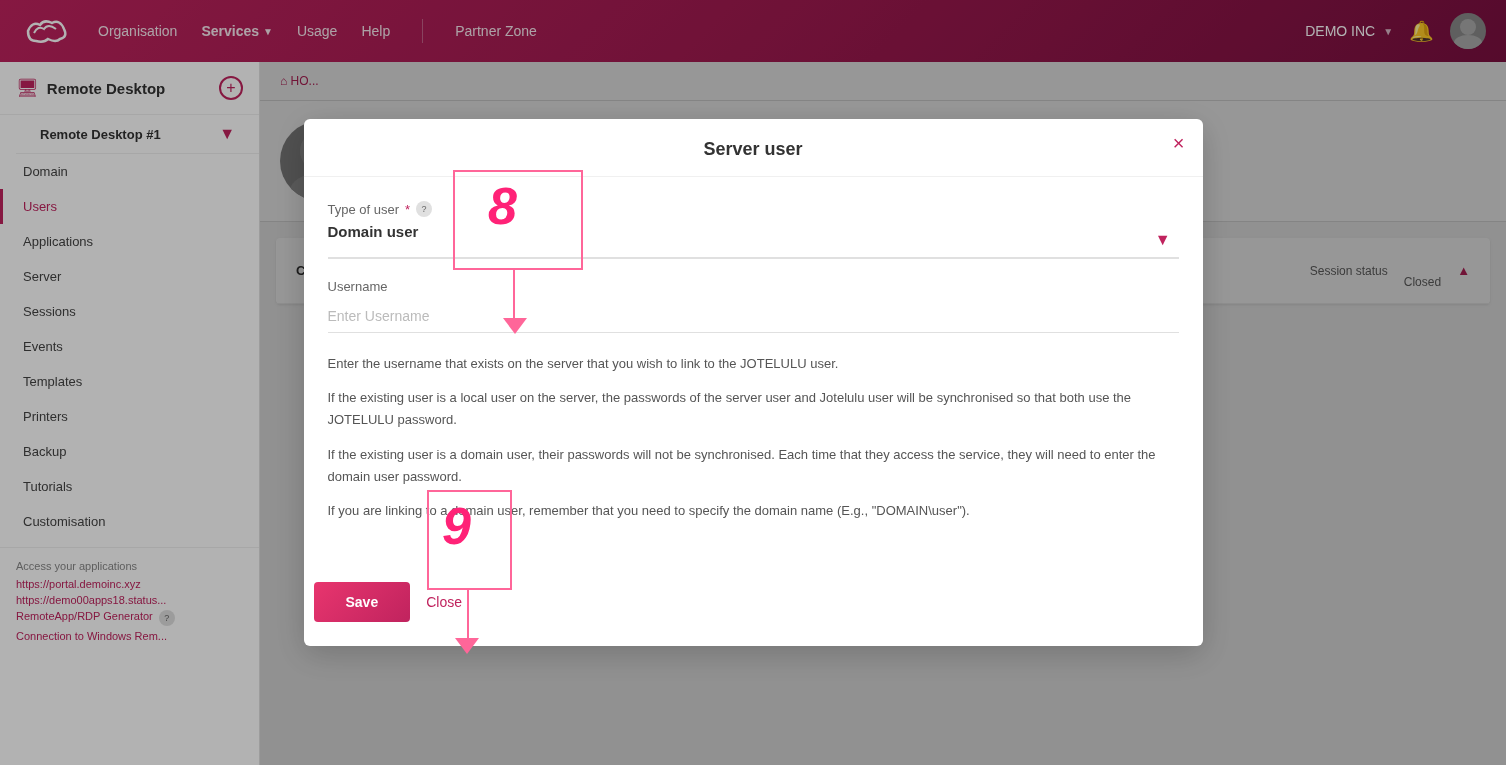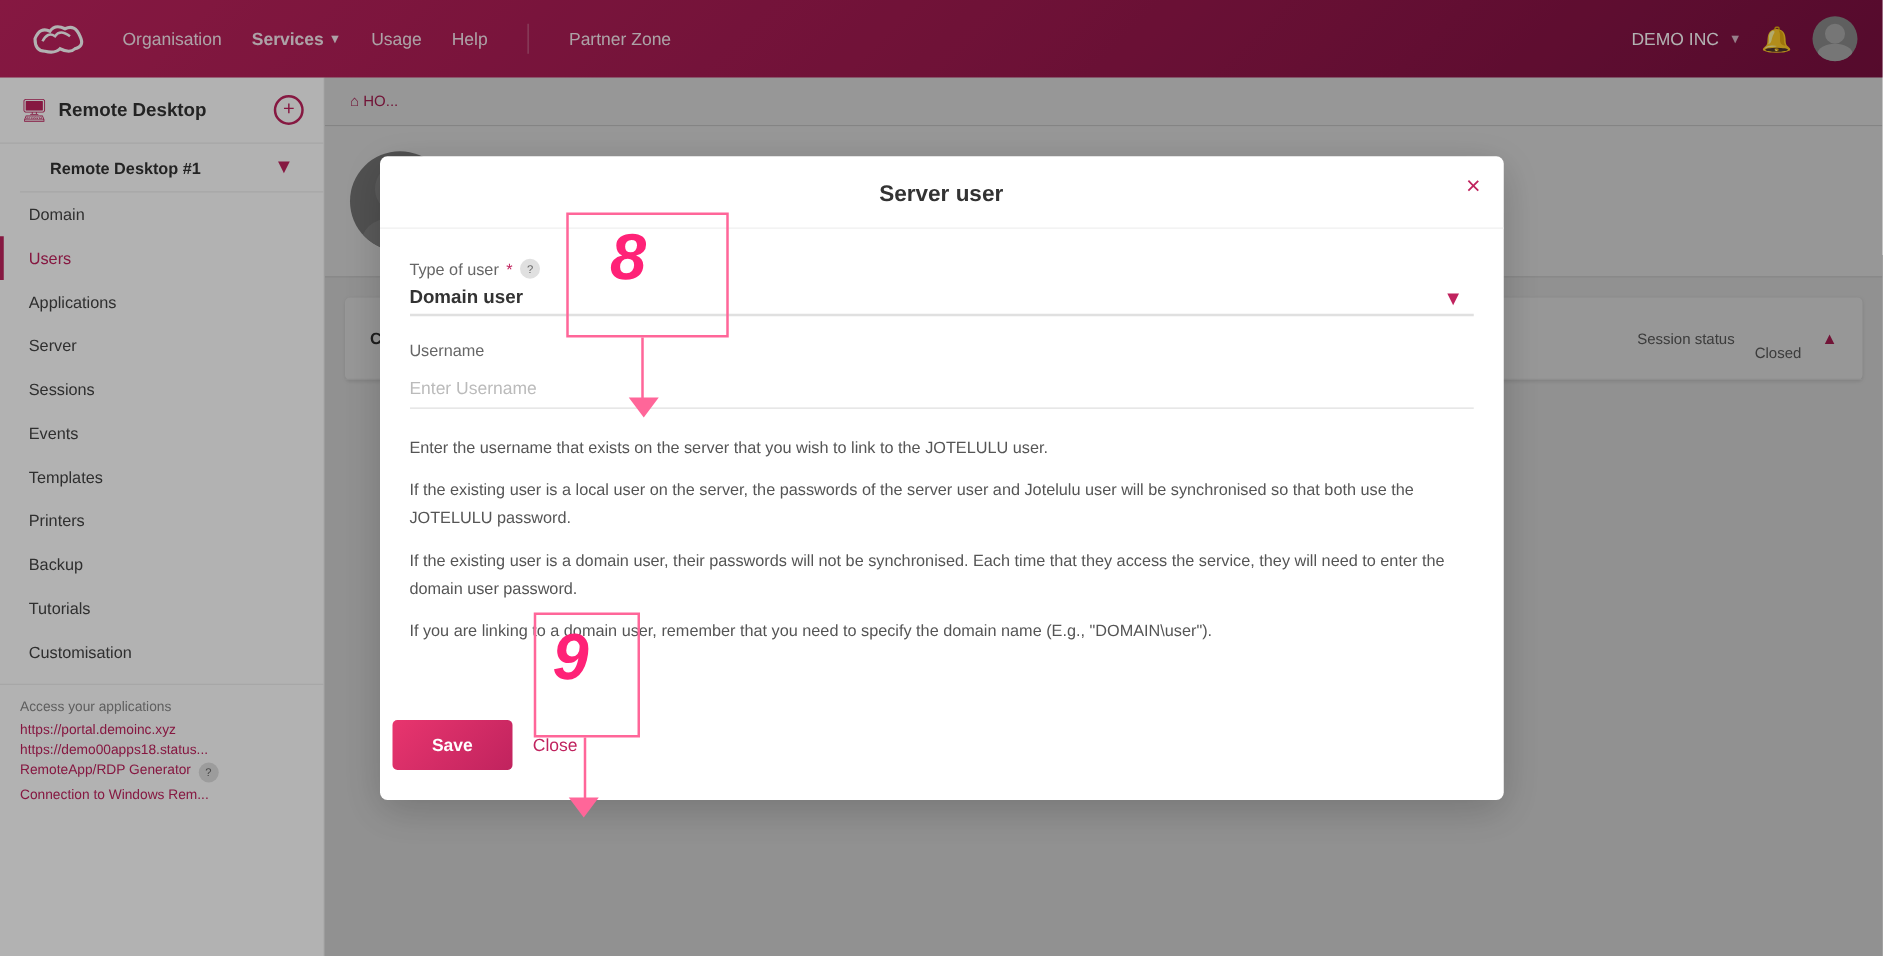--- a/index.html
+++ b/index.html
@@ -253,21 +253,21 @@
       border-radius: 50%;
       background: #e0e0e0;
       color: #666;
       font-size: 9px;
       display: flex; align-items: center; justify-content: center;
       cursor: pointer;
     }
     .form-select-wrapper {
       position: relative;
       border-bottom: 2px solid #e0e0e0;
-      padding-bottom: 4px;
+      padding-bottom: 16px;
     }
     .form-select-value {
       font-size: 15px;
       font-weight: 600;
       color: #333;
     }
     .form-select-arrow {
       position: absolute;
       right: 8px;
       top: 50%;

